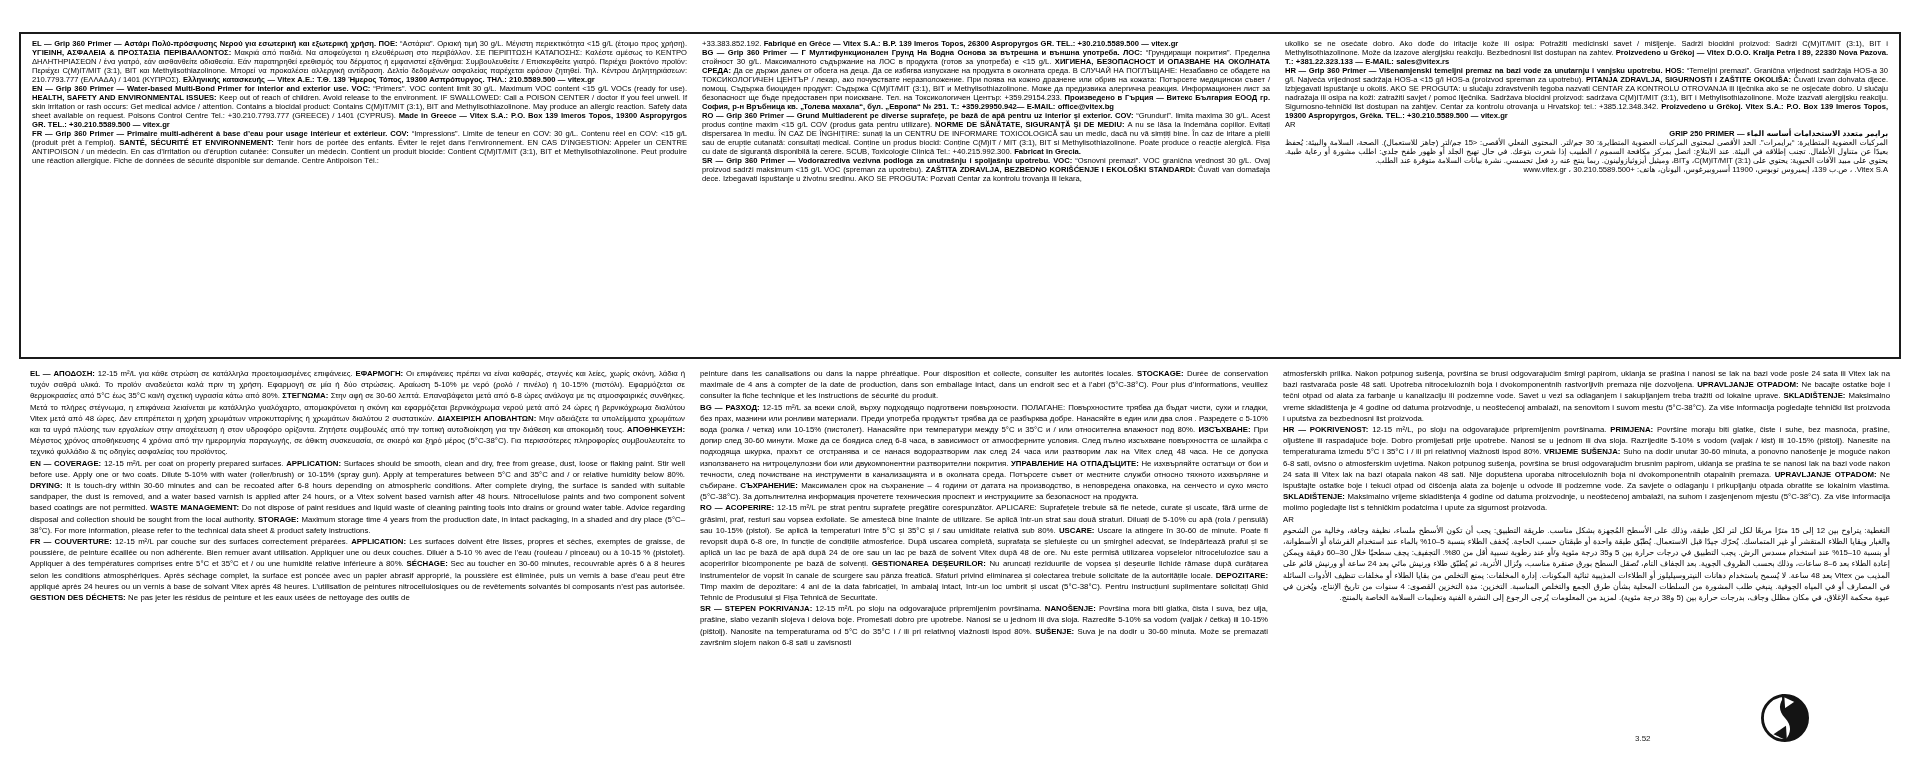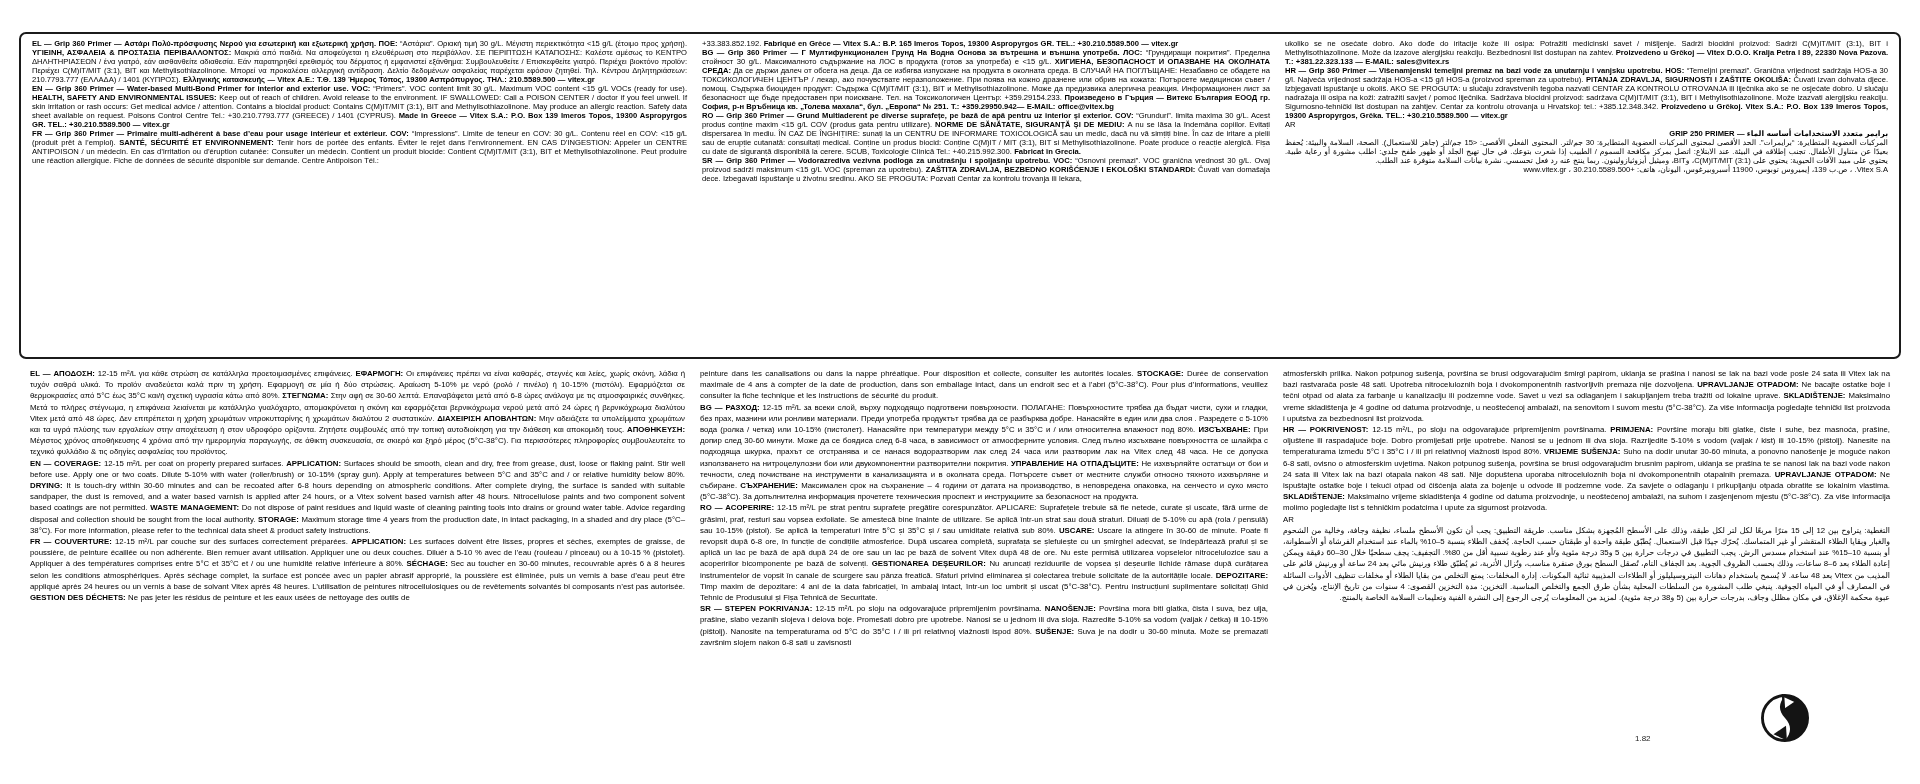--- a/index.html
+++ b/index.html
@@ -5,21 +5,21 @@
   html,body{margin:0;padding:0;}
   body{
     width:1920px;height:784px;position:relative;overflow:hidden;
     background:#ffffff;color:#000;
     font-family:"Liberation Sans","DejaVu Sans",sans-serif;
     -webkit-font-smoothing:antialiased;
   }
   
   .topbox{
     position:absolute;left:19px;top:32px;width:1882px;height:327px;
-    border:2px solid #1b1b1b;border-radius:7px;box-sizing:border-box;
+    border:2px solid #1b1b1b;border-radius:0;box-sizing:border-box;
     padding:5px 11px 3px 11px;
     display:grid;grid-template-columns:655px 568px 1fr;column-gap:15px;
   }
   .topbox p{
     margin:0;font-size:7.6px;line-height:9px;text-align:justify;
     letter-spacing:0px;word-spacing:0.2px;
   }
   
   .band{
     position:absolute;left:19px;top:368px;width:1882px;height:410px;
@@ -42,21 +42,21 @@
 </head>
 <body>
 
 <div class="topbox">
   <div class="col">
     <p><b>EL — Grip 360 Primer — Αστάρι Πολύ-πρόσφυσης Νερού για εσωτερική και εξωτερική χρήση. ΠΟΕ: </b><span>“Αστάρια”. Οριακή τιμή 30 g/L. Μέγιστη περιεκτικότητα &lt;15 g/L (έτοιμο προς χρήση). </span><b>ΥΓΙΕΙΝΗ, ΑΣΦΑΛΕΙΑ &amp; ΠΡΟΣΤΑΣΙΑ ΠΕΡΙΒΑΛΛΟΝΤΟΣ: </b><span>Μακριά από παιδιά. Να αποφεύγεται η ελευθέρωση στο περιβάλλον. ΣΕ ΠΕΡΙΠΤΩΣΗ ΚΑΤΑΠΟΣΗΣ: Καλέστε αμέσως το ΚΕΝΤΡΟ ΔΗΛΗΤΗΡΙΑΣΕΩΝ / ένα γιατρό, εάν αισθανθείτε αδιαθεσία. Εάν παρατηρηθεί ερεθισμός του δέρματος ή εμφανιστεί εξάνθημα: Συμβουλευθείτε / Επισκεφθείτε γιατρό. Περιέχει βιοκτόνο προϊόν: Περιέχει C(M)IT/MIT (3:1), BIT και Methylisothiazolinone. Μπορεί να προκαλέσει αλλεργική αντίδραση. Δελτίο δεδομένων ασφαλείας παρέχεται εφόσον ζητηθεί. Τηλ. Κέντρου Δηλητηριάσεων: 210.7793.777 (ΕΛΛΑΔΑ) / 1401 (ΚΥΠΡΟΣ). </span><b>Ελληνικής κατασκευής — Vitex A.E.: Τ.Θ. 139 Ήμερος Τόπος, 19300 Ασπρόπυργος. ΤΗΛ.: 210.5589.500 — vitex.gr</b></p>
     <p><b>EN — Grip 360 Primer — Water-based Multi-Bond Primer for interior and exterior use. VOC: </b><span>“Primers”. VOC content limit 30 g/L. Maximum VOC content &lt;15 g/L VOCs (ready for use). </span><b>HEALTH, SAFETY AND ENVIRONMENTAL ISSUES: </b><span>Keep out of reach of children. Avoid release to the environment. IF SWALLOWED: Call a POISON CENTER / doctor if you feel unwell. If skin irritation or rash occurs: Get medical advice / attention. Contains a biocidal product: Contains C(M)IT/MIT (3:1), BIT and Methylisothiazolinone. May produce an allergic reaction. Safety data sheet available on request. Poisons Control Centre Tel.: +30.210.7793.777 (GREECE) / 1401 (CYPRUS). </span><b>Made in Greece — Vitex S.A.: P.O. Box 139 Imeros Topos, 19300 Aspropyrgos GR. TEL.: +30.210.5589.500 — vitex.gr</b></p>
     <p><b>FR — Grip 360 Primer — Primaire multi-adhérent à base d’eau pour usage intérieur et extérieur. COV: </b><span>“Impressions”. Limite de teneur en COV: 30 g/L. Contenu réel en COV: &lt;15 g/L (produit prêt à l’emploi). </span><b>SANTÉ, SÉCURITÉ ET ENVIRONNEMENT: </b><span>Tenir hors de portée des enfants. Éviter le rejet dans l’environnement. EN CAS D'INGESTION: Appeler un CENTRE ANTIPOISON / un médecin. En cas d’irritation ou d’éruption cutanée: Consulter un médecin. Contient un produit biocide: Contient C(M)IT/MIT (3:1), BIT et Methylisothiazolinone. Peut produire une réaction allergique. Fiche de données de sécurité disponible sur demande. Centre Antipoison Tél.:</span></p>
   </div>
   <div class="col">
-    <p><span>+33.383.852.192. </span><b>Fabriqué en Grèce — Vitex S.A.: B.P. 165 Imeros Topos, 19300 Aspropyrgos GR. TEL.: +30.210.5589.500 — vitex.gr</b></p>
+    <p><span>+33.383.852.192. </span><b>Fabriqué en Grèce — Vitex S.A.: B.P. 139 Imeros Topos, 26300 Aspropyrgos GR. TEL.: +30.210.5589.500 — vitex.gr</b></p>
     <p><b>BG — Grip 360 Primer — Г Мултифункционален Грунд На Водна Основа за вътрешна и външна употреба. ЛОС: </b><span>“Грундиращи покрития”. Пределна стойност 30 g/L. Максималното съдържание на ЛОС в продукта (готов за употреба) е &lt;15 g/L. </span><b>ХИГИЕНА, БЕЗОПАСНОСТ И ОПАЗВАНЕ НА ОКОЛНАТА СРЕДА: </b><span>Да се държи далеч от обсега на деца. Да се избягва изпускане на продукта в околната среда. В СЛУЧАЙ НА ПОГЛЪЩАНЕ: Незабавно се обадете на ТОКСИКОЛОГИЧЕН ЦЕНТЪР / лекар, ако почувствате неразположение. При поява на кожно дразнене или обрив на кожата: Потърсете медицински съвет / помощ. Съдържа биоциден продукт: Съдържа C(M)IT/MIT (3:1), BIT и Methylisothiazolinone. Може да предизвика алергична реакция. Информационен лист за безопасност ще бъде предоставен при поискване. Тел. на Токсикологичен Център: +359.29154.233. </span><b>Произведено в Гърция — Витекс България ЕООД гр. София, р-н Връбница кв. „Толева махала“, бул. „Европа“ № 251. Т.: +359.29950.942— E-MAIL: office@vitex.bg</b></p>
     <p><b>RO — Grip 360 Primer — Grund Multiaderent pe diverse suprafețe, pe bază de apă pentru uz interior și exterior. COV: </b><span>“Grunduri”. limita maxima 30 g/L. Acest produs conține maxim &lt;15 g/L COV (produs gata pentru utilizare). </span><b>NORME DE SĂNĂTATE, SIGURANȚĂ ȘI DE MEDIU: </b><span>A nu se lăsa la îndemâna copiilor. Evitați dispersarea în mediu. ÎN CAZ DE ÎNGHIȚIRE: sunați la un CENTRU DE INFORMARE TOXICOLOGICĂ sau un medic, dacă nu vă simțiți bine. În caz de iritare a pielii sau de erupție cutanată: consultați medical. Conține un produs biocid: Conține C(M)IT / MIT (3:1), BIT si Methylisothiazolinone. Poate produce o reacție alergică. Fișa cu date de siguranță disponibilă la cerere. SCUB, Toxicologie Clinică Tel.: +40.215.992.300. </span><b>Fabricat în Grecia.</b></p>
     <p><b>SR — Grip 360 Primer — Vodorazrediva vezivna podloga za unutrašnju i spoljašnju upotrebu. VOC: </b><span>“Osnovni premazi”. VOC granična vrednost 30 g/L. Ovaj proizvod sadrži maksimum &lt;15 g/L VOC (spreman za upotrebu). </span><b>ZAŠTITA ZDRAVLJA, BEZBEDNO KORIŠĆENJE I EKOLOŠKI STANDARDI: </b><span>Čuvati van domašaja dece. Izbegavati ispuštanje u životnu sredinu. AKO SE PROGUTA: Pozvati Centar za kontrolu trovanja ili lekara,</span></p>
   </div>
   <div class="col">
     <p><span>ukoliko se ne osećate dobro. Ako dođe do iritacije kože ili osipa: Potražiti medicinski savet / mišljenje. Sadrži biocidni proizvod: Sadrži C(M)IT/MIT (3:1), BIT i Methylisothiazolinone. Može da izazove alergijsku reakciju. Bezbednosni list dostupan na zahtev. </span><b>Proizvedeno u Grčkoj — Vitex D.O.O. Kralja Petra I 89, 22330 Nova Pazova. T.: +381.22.323.133 — E-MAIL: sales@vitex.rs</b></p>
     <p><b>HR — Grip 360 Primer — Višenamjenski temeljni premaz na bazi vode za unutarnju i vanjsku upotrebu. HOS: </b><span>“Temeljni premazi”. Granična vrijednost sadržaja HOS-a 30 g/l. Najveća vrijednost sadržaja HOS-a &lt;15 g/l HOS-a (proizvod spreman za upotrebu). </span><b>PITANJA ZDRAVLJA, SIGURNOSTI I ZAŠTITE OKOLIŠA: </b><span>Čuvati izvan dohvata djece. Izbjegavati ispuštanje u okoliš. AKO SE PROGUTA: u slučaju zdravstvenih tegoba nazvati CENTAR ZA KONTROLU OTROVANJA ili liječnika ako se ne osjećate dobro. U slučaju nadražaja ili osipa na koži: zatražiti savjet / pomoć liječnika. Sadržava biocidni proizvod: sadržava C(M)IT/MIT (3:1), BIT i Methylisothiazolinone. Može izazvati alergijsku reakciju. Sigurnosno-tehnički list dostupan na zahtjev. Centar za kontrolu otrovanja u Hrvatskoj: tel.: +385.12.348.342. </span><b>Proizvedeno u Grčkoj. Vitex S.A.: P.O. Box 139 Imeros Topos, 19300 Aspropyrgos, Grčka. TEL.: +30.210.5589.500 — vitex.gr</b></p>
     <p class="ar-head">AR</p>
     <p class="rtl ar-title">برايمر متعدد الاستخدامات أساسه الماء — GRIP 250 PRIMER</p>
     <p class="rtl">المركبات العضوية المتطايرة: “برايمرات”. الحد الأقصى لمحتوى المركبات العضوية المتطايرة: 30 جم/لتر. المحتوى الفعلي الأقصى: &lt;15 جم/لتر (جاهز للاستعمال). الصحة، السلامة والبيئة: يُحفظ بعيدًا عن متناول الأطفال. تجنب إطلاقه في البيئة. عند الابتلاع: اتصل بمركز مكافحة السموم / الطبيب إذا شعرت بتوعك. في حال تهيج الجلد أو ظهور طفح جلدي: اطلب مشورة أو رعاية طبية. يحتوي على مبيد الآفات الحيوية: يحتوي على C(M)IT/MIT (3:1)، وBIT، وميثيل أيزوثيازولينون. ربما ينتج عنه رد فعل تحسسي. نشرة بيانات السلامة متوفرة عند الطلب.</p>
@@ -74,21 +74,21 @@
     <p><span>peinture dans les canalisations ou dans la nappe phréatique. Pour disposition et collecte, consulter les autorités locales. </span><b>STOCKAGE: </b><span>Durée de conservation maximale de 4 ans à compter de la date de production, dans son emballage intact, dans un endroit sec et à l’abri (5°C-38°C). Pour plus d’informations, veuillez consulter la fiche technique et les instructions de sécurité du produit.</span></p>
     <p><b>BG — РАЗХОД: </b><span>12-15 m²/L за всеки слой, върху подходящо подготвени повърхности. ПОЛАГАНЕ: Повърхностите трябва да бъдат чисти, сухи и гладки, без прах, мазнини или ронливи материали. Преди употреба продуктът трябва да се разбърква добре. Нанасяйте в един или два слоя . Разредете с 5-10% вода (ролка / четка) или 10-15% (пистолет). Нанасяйте при температури между 5°C и 35°C и / или относителна влажност под 80%. </span><b>ИЗСЪХВАНЕ: </b><span>При допир след 30-60 минути. Може да се боядиса след 6-8 часа, в зависимост от атмосферните условия. След пълно изсъхване повърхността се шлайфа с подходяща шкурка, прахът се отстранява и се нанася водоразтворим лак след 24 часа или разтворим лак на Vitex след 48 часа. Не се допуска използването на нитроцелулозни бои или двукомпонентни разтворителни покрития. </span><b>УПРАВЛЕНИЕ НА ОТПАДЪЦИТЕ: </b><span>Не изхвърляйте остатъци от бои и течности, след почистване на инструменти в канализацията и в околната среда. Потърсете съвет от местните служби относно тяхното изхвърляне и събиране. </span><b>СЪХРАНЕНИЕ: </b><span>Максимален срок на съхранение – 4 години от датата на производство, в неповредена опаковка, на сенчесто и сухо място (5°C-38°C). За допълнителна информация прочетете техническия проспект и инструкциите за безопасност на продукта.</span></p>
     <p><b>RO — ACOPERIRE: </b><span>12-15 m²/L pe strat pentru suprafețe pregătire corespunzător. APLICARE: Suprafețele trebuie să fie netede, curate și uscate, fără urme de grăsimi, praf, resturi sau vopsea exfoliate. Se amestecă bine înainte de utilizare. Se aplică într-un strat sau două straturi. Diluați de 5-10% cu apă (rola / pensulă) sau 10-15% (pistol). Se aplică la temperaturi între 5°C și 35°C și / sau umiditate relativă sub 80%. </span><b>USCARE: </b><span>Uscare la atingere în 30-60 de minute. Poate fi revopsit după 6-8 ore, în funcție de condițiile atmosferice. După uscarea completă, suprafața se șlefuiește cu un șmirghel adecvat, se îndepărtează praful și se aplică un lac pe bază de apă după 24 de ore sau un lac pe bază de solvent Vitex după 48 de ore. Nu este permisă utilizarea vopselelor nitrocelulozice sau a acoperirilor bicomponente pe bază de solvenți. </span><b>GESTIONAREA DEȘEURILOR: </b><span>Nu aruncați reziduurile de vopsea și deșeurile lichide rămase după curățarea instrumentelor de vopsit în canale de scurgere sau pânza freatică. Sfaturi privind eliminarea și colectarea trebuie solicitate de la autoritățile locale. </span><b>DEPOZITARE: </b><span>Timp maxim de depozitare: 4 ani de la data fabricației, în ambalaj intact, într-un loc umbrit și uscat (5°C-38°C). Pentru instrucțiuni suplimentare solicitați Ghid Tehnic de Produsului și Fișa Tehnică de Securitate.</span></p>
     <p><b>SR — STEPEN POKRIVANJA: </b><span>12-15 m²/L po sloju na odgovarajuće pripremljenim površinama. </span><b>NANOŠENJE: </b><span>Površina mora biti glatka, čista i suva, bez ulja, prašine, slabo vezanih slojeva i delova boje. Promešati dobro pre upotrebe. Nanosi se u jednom ili dva sloja. Razredite 5-10% sa vodom (valjak / četka) ili 10-15% (pištolj). Nanosite na temperaturama od 5°C do 35°C i / ili pri relativnoj vlažnosti ispod 80%. </span><b>SUŠENJE: </b><span>Suva je na dodir u 30-60 minuta. Može se premazati završnim slojem nakon 6-8 sati u zavisnosti</span></p>
   </div>
   <div class="col">
     <p><span>atmosferskih prilika. Nakon potpunog sušenja, površina se brusi odgovarajućim šmirgl papirom, uklanja se prašina i nanosi se lak na bazi vode posle 24 sata ili Vitex lak na bazi rastvarača posle 48 sati. Upotreba nitroceluloznih boja i dvokomponentnih rastvorljivih premaza nije dozvoljena. </span><b>UPRAVLJANJE OTPADOM: </b><span>Ne bacajte ostatke boje i tečni otpad od alata za farbanje u kanalizaciju ili podzemne vode. Savet u vezi sa odlaganjem i sakupljanjem treba tražiti od lokalne uprave. </span><b>SKLADIŠTENJE: </b><span>Maksimalno vreme skladištenja je 4 godine od datuma proizvodnje, u neoštećenoj ambalaži, na senovitom i suvom mestu (5°C-38°C). Za više informacija pogledajte tehnički list proizvoda i uputstva za bezbednosni list proizvoda.</span></p>
     <p><b>HR — POKRIVENOST: </b><span>12-15 m²/L, po sloju na odgovarajuće pripremljenim površinama. </span><b>PRIMJENA: </b><span>Površine moraju biti glatke, čiste i suhe, bez masnoća, prašine, oljuštene ili raspadajuće boje. Dobro promiješati prije upotrebe. Nanosi se u jednom ili dva sloja. Razrijedite 5-10% s vodom (valjak / kist) ili 10-15% (pištolj). Nanesite na temperaturama između 5°C i 35°C i / ili pri relativnoj vlažnosti ispod 80%. </span><b>VRIJEME SUŠENJA: </b><span>Suho na dodir unutar 30-60 minuta, a ponovno nanošenje je moguće nakon 6-8 sati, ovisno o atmosferskim uvjetima. Nakon potpunog sušenja, površina se brusi odgovarajućim brusnim papirom, uklanja se prašina te se nanosi lak na bazi vode nakon 24 sata ili Vitex lak na bazi otapala nakon 48 sati. Nije dopuštena uporaba nitroceluloznih boja ni dvokomponentnih otapalnih premaza. </span><b>UPRAVLJANJE OTPADOM: </b><span>Ne ispuštajte ostatke boje i tekući otpad od čišćenja alata za bojenje u odvode ili podzemne vode. Za savjete o odlaganju i prikupljanju otpada obratite se lokalnim vlastima. </span><b>SKLADIŠTENJE: </b><span>Maksimalno vrijeme skladištenja 4 godine od datuma proizvodnje, u neoštećenoj ambalaži, na suhom i zasjenjenom mjestu (5°C-38°C). Za više informacija molimo pogledajte list s tehničkim podatcima i upute za sigurnost proizvoda.</span></p>
     <p class="ar-head">AR</p>
     <p class="rtl">التغطية: يتراوح بين 12 إلى 15 مترًا مربعًا لكل لتر لكل طبقة، وذلك على الأسطح المُجهزة بشكل مناسب. طريقة التطبيق: يجب أن تكون الأسطح ملساء، نظيفة وجافة، وخالية من الشحوم والغبار وبقايا الطلاء المتقشر أو غير المتماسك. يُحرّك جيدًا قبل الاستعمال. يُطبّق طبقة واحدة أو طبقتان حسب الحاجة. يُخفف الطلاء بنسبة 5–10% بالماء عند استخدام الفرشاة أو الأسطوانة، أو بنسبة 10–15% عند استخدام مسدس الرش. يجب التطبيق في درجات حرارة بين 5 و35 درجة مئوية و/أو عند رطوبة نسبية أقل من 80%. التجفيف: يجف سطحيًا خلال 30–60 دقيقة ويمكن إعادة الطلاء بعد 6–8 ساعات، وذلك بحسب الظروف الجوية. بعد الجفاف التام، تُصقل السطح بورق صنفرة مناسب، وتُزال الأتربة، ثم يُطبّق طلاء ورنيش مائي بعد 24 ساعة أو ورنيش قائم على المذيب من Vitex بعد 48 ساعة. لا يُسمح باستخدام دهانات النيتروسيليلوز أو الطلاءات المذيبية ثنائية المكونات. إدارة المخلفات: يمنع التخلص من بقايا الطلاء أو مخلفات تنظيف الأدوات السائلة في المصارف أو في المياه الجوفية. ينبغي طلب المشورة من السلطات المحلية بشأن طرق الجمع والتخلص المناسبة. التخزين: مدة التخزين القصوى: 4 سنوات من تاريخ الإنتاج، ويُخزن في عبوة محكمة الإغلاق، في مكان مظلل وجاف، بدرجات حرارة بين (5 و38 درجة مئوية). لمزيد من المعلومات يُرجى الرجوع إلى النشرة الفنية وتعليمات السلامة الخاصة بالمنتج.</p>
-    <span class="edition">1.82</span>
+    <span class="edition">3.52</span>
     <span class="greendot">
       <svg viewBox="0 0 100 100" width="48" height="48" aria-hidden="true">
         <circle cx="50" cy="50" r="47" fill="#ffffff" stroke="#141414" stroke-width="6"></circle>
         <path d="M50,3 A47,47 0 0 1 97,50 A47,47 0 0 1 50,97 C64,80 64,66 50,50 C36,34 36,20 50,3 Z" fill="#141414"></path>
         <path d="M54,97 L26,84 L52,66 Z" fill="#141414"></path>
         <path d="M46,3 L74,16 L48,34 Z" fill="#ffffff" stroke="#141414" stroke-width="5"></path>
       </svg>
     </span>
   </div>
 </div>

